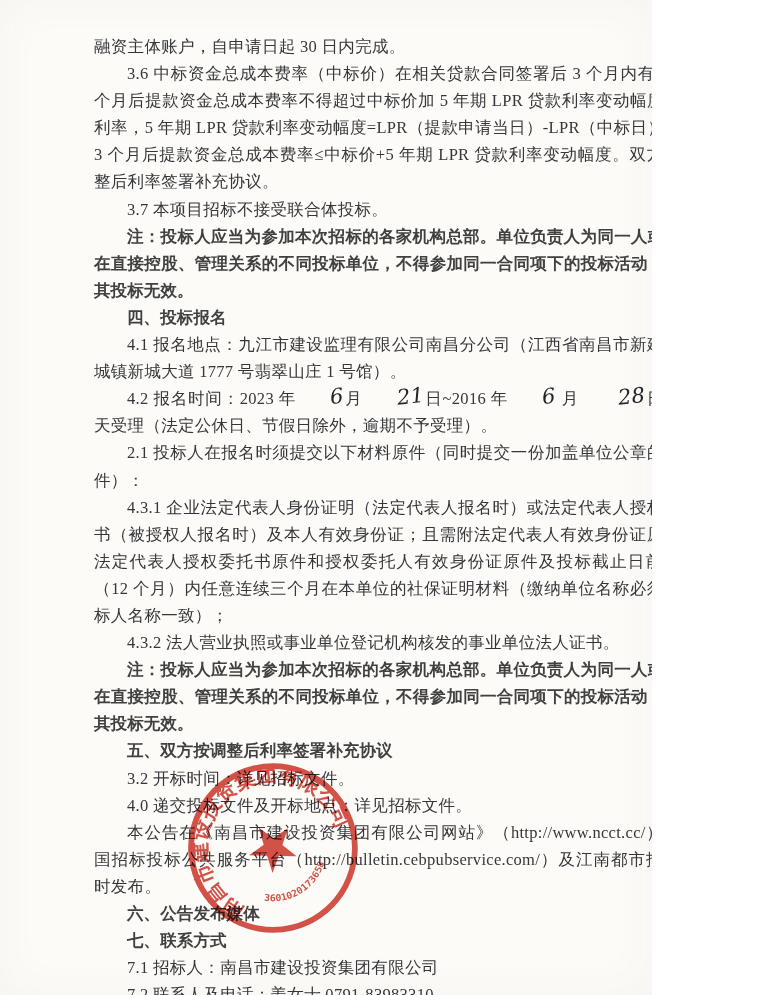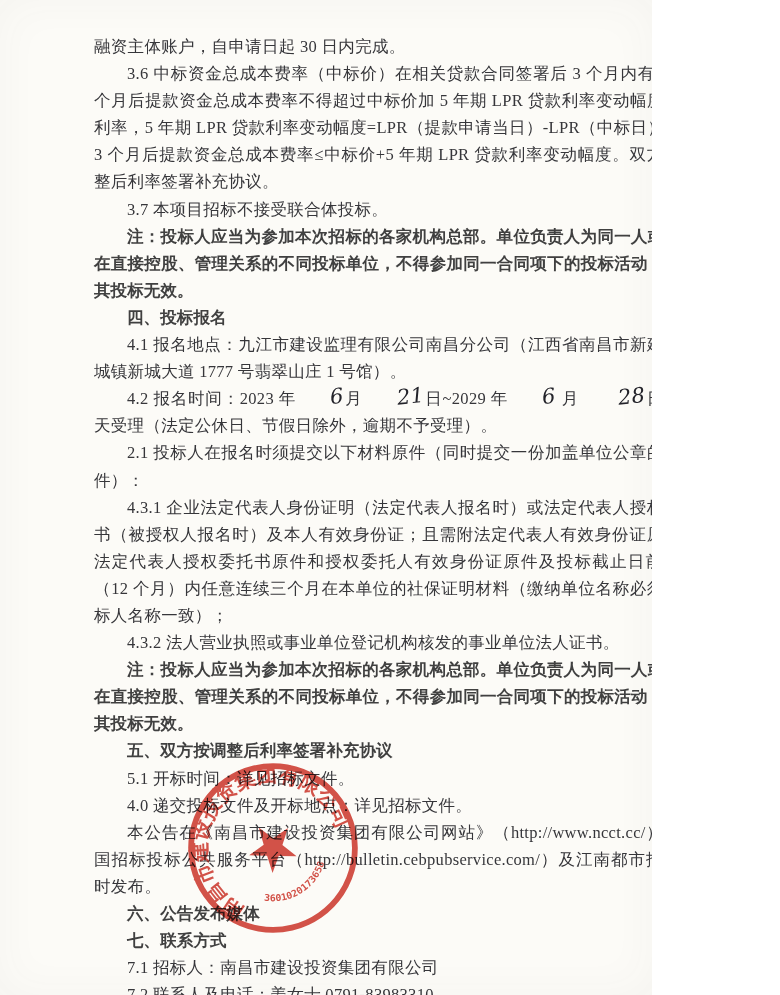--- a/index.html
+++ b/index.html
@@ -72,28 +72,28 @@
   <div class="scan-line"></div>
 
   <div class="content">
     <p class="line">融资主体账户，自申请日起 30 日内完成。</p>
     <p class="line indent">3.6 中标资金总成本费率（中标价）在相关贷款合同签署后 3 个月内有效，3 个月后提款资金总成本费率不得超过中标价加 5 年期 LPR 贷款利率变动幅度调整利率，5 年期 LPR 贷款利率变动幅度=LPR（提款申请当日）-LPR（中标日），即 3 个月后提款资金总成本费率≤中标价+5 年期 LPR 贷款利率变动幅度。双方按调整后利率签署补充协议。</p>
     <p class="line indent">3.7 本项目招标不接受联合体投标。</p>
     <p class="line indent note">注：投标人应当为参加本次招标的各家机构总部。单位负责人为同一人或者存在直接控股、管理关系的不同投标单位，不得参加同一合同项下的投标活动，否则其投标无效。</p>
     <p class="line indent heading">四、投标报名</p>
     <p class="line indent">4.1 报名地点：九江市建设监理有限公司南昌分公司（江西省南昌市新建区望城镇新城大道 1777 号翡翠山庄 1 号馆）。</p>
 
-    <p class="line indent"><span>4.2 报名时间：2023 年</span><span class="hw">6</span><span>月</span><span class="hw">21</span><span>日~2029 年</span><span class="hw">6</span><span> 月 </span><span class="hw">28</span><span>日，全天受理（法定公休日、节假日除外，逾期不予受理）。</span></p>
+    <p class="line indent"><span>4.2 报名时间：2023 年</span><span class="hw">6</span><span>月</span><span class="hw">21</span><span>日~2016 年</span><span class="hw">6</span><span> 月 </span><span class="hw">28</span><span>日，全天受理（法定公休日、节假日除外，逾期不予受理）。</span></p>
 
     <p class="line indent">2.1 投标人在报名时须提交以下材料原件（同时提交一份加盖单位公章的复印件）：</p>
     <p class="line indent">4.3.1 企业法定代表人身份证明（法定代表人报名时）或法定代表人授权委托书（被授权人报名时）及本人有效身份证；且需附法定代表人有效身份证原件或法定代表人授权委托书原件和授权委托人有效身份证原件及投标截止日前一年（12 个月）内任意连续三个月在本单位的社保证明材料（缴纳单位名称必须与投标人名称一致）；</p>
     <p class="line indent">4.3.2 法人营业执照或事业单位登记机构核发的事业单位法人证书。</p>
     <p class="line indent note">注：投标人应当为参加本次招标的各家机构总部。单位负责人为同一人或者存在直接控股、管理关系的不同投标单位，不得参加同一合同项下的投标活动，否则其投标无效。</p>
     <p class="line indent heading">五、双方按调整后利率签署补充协议</p>
-    <p class="line indent">5.1 开标时间：详见招标文件。</p>
+    <p class="line indent">3.2 开标时间：详见招标文件。</p>
     <p class="line indent">4.0 递交投标文件及开标地点：详见招标文件。</p>
     <p class="line indent">本公告在《南昌市建设投资集团有限公司网站》（http://www.ncct.cc/）、中国招标投标公共服务平台（http://bulletin.cebpubservice.com/）及江南都市报上同时发布。</p>
     <p class="line indent heading">六、公告发布媒体</p>
     <p class="line indent heading">七、联系方式</p>
     <p class="line indent">7.1 招标人：南昌市建设投资集团有限公司</p>
     <p class="line indent">7.2 联系人及电话：姜女士 0791-83983310</p>
 
   </div>
 
   <div class="stamp stamp-main">

